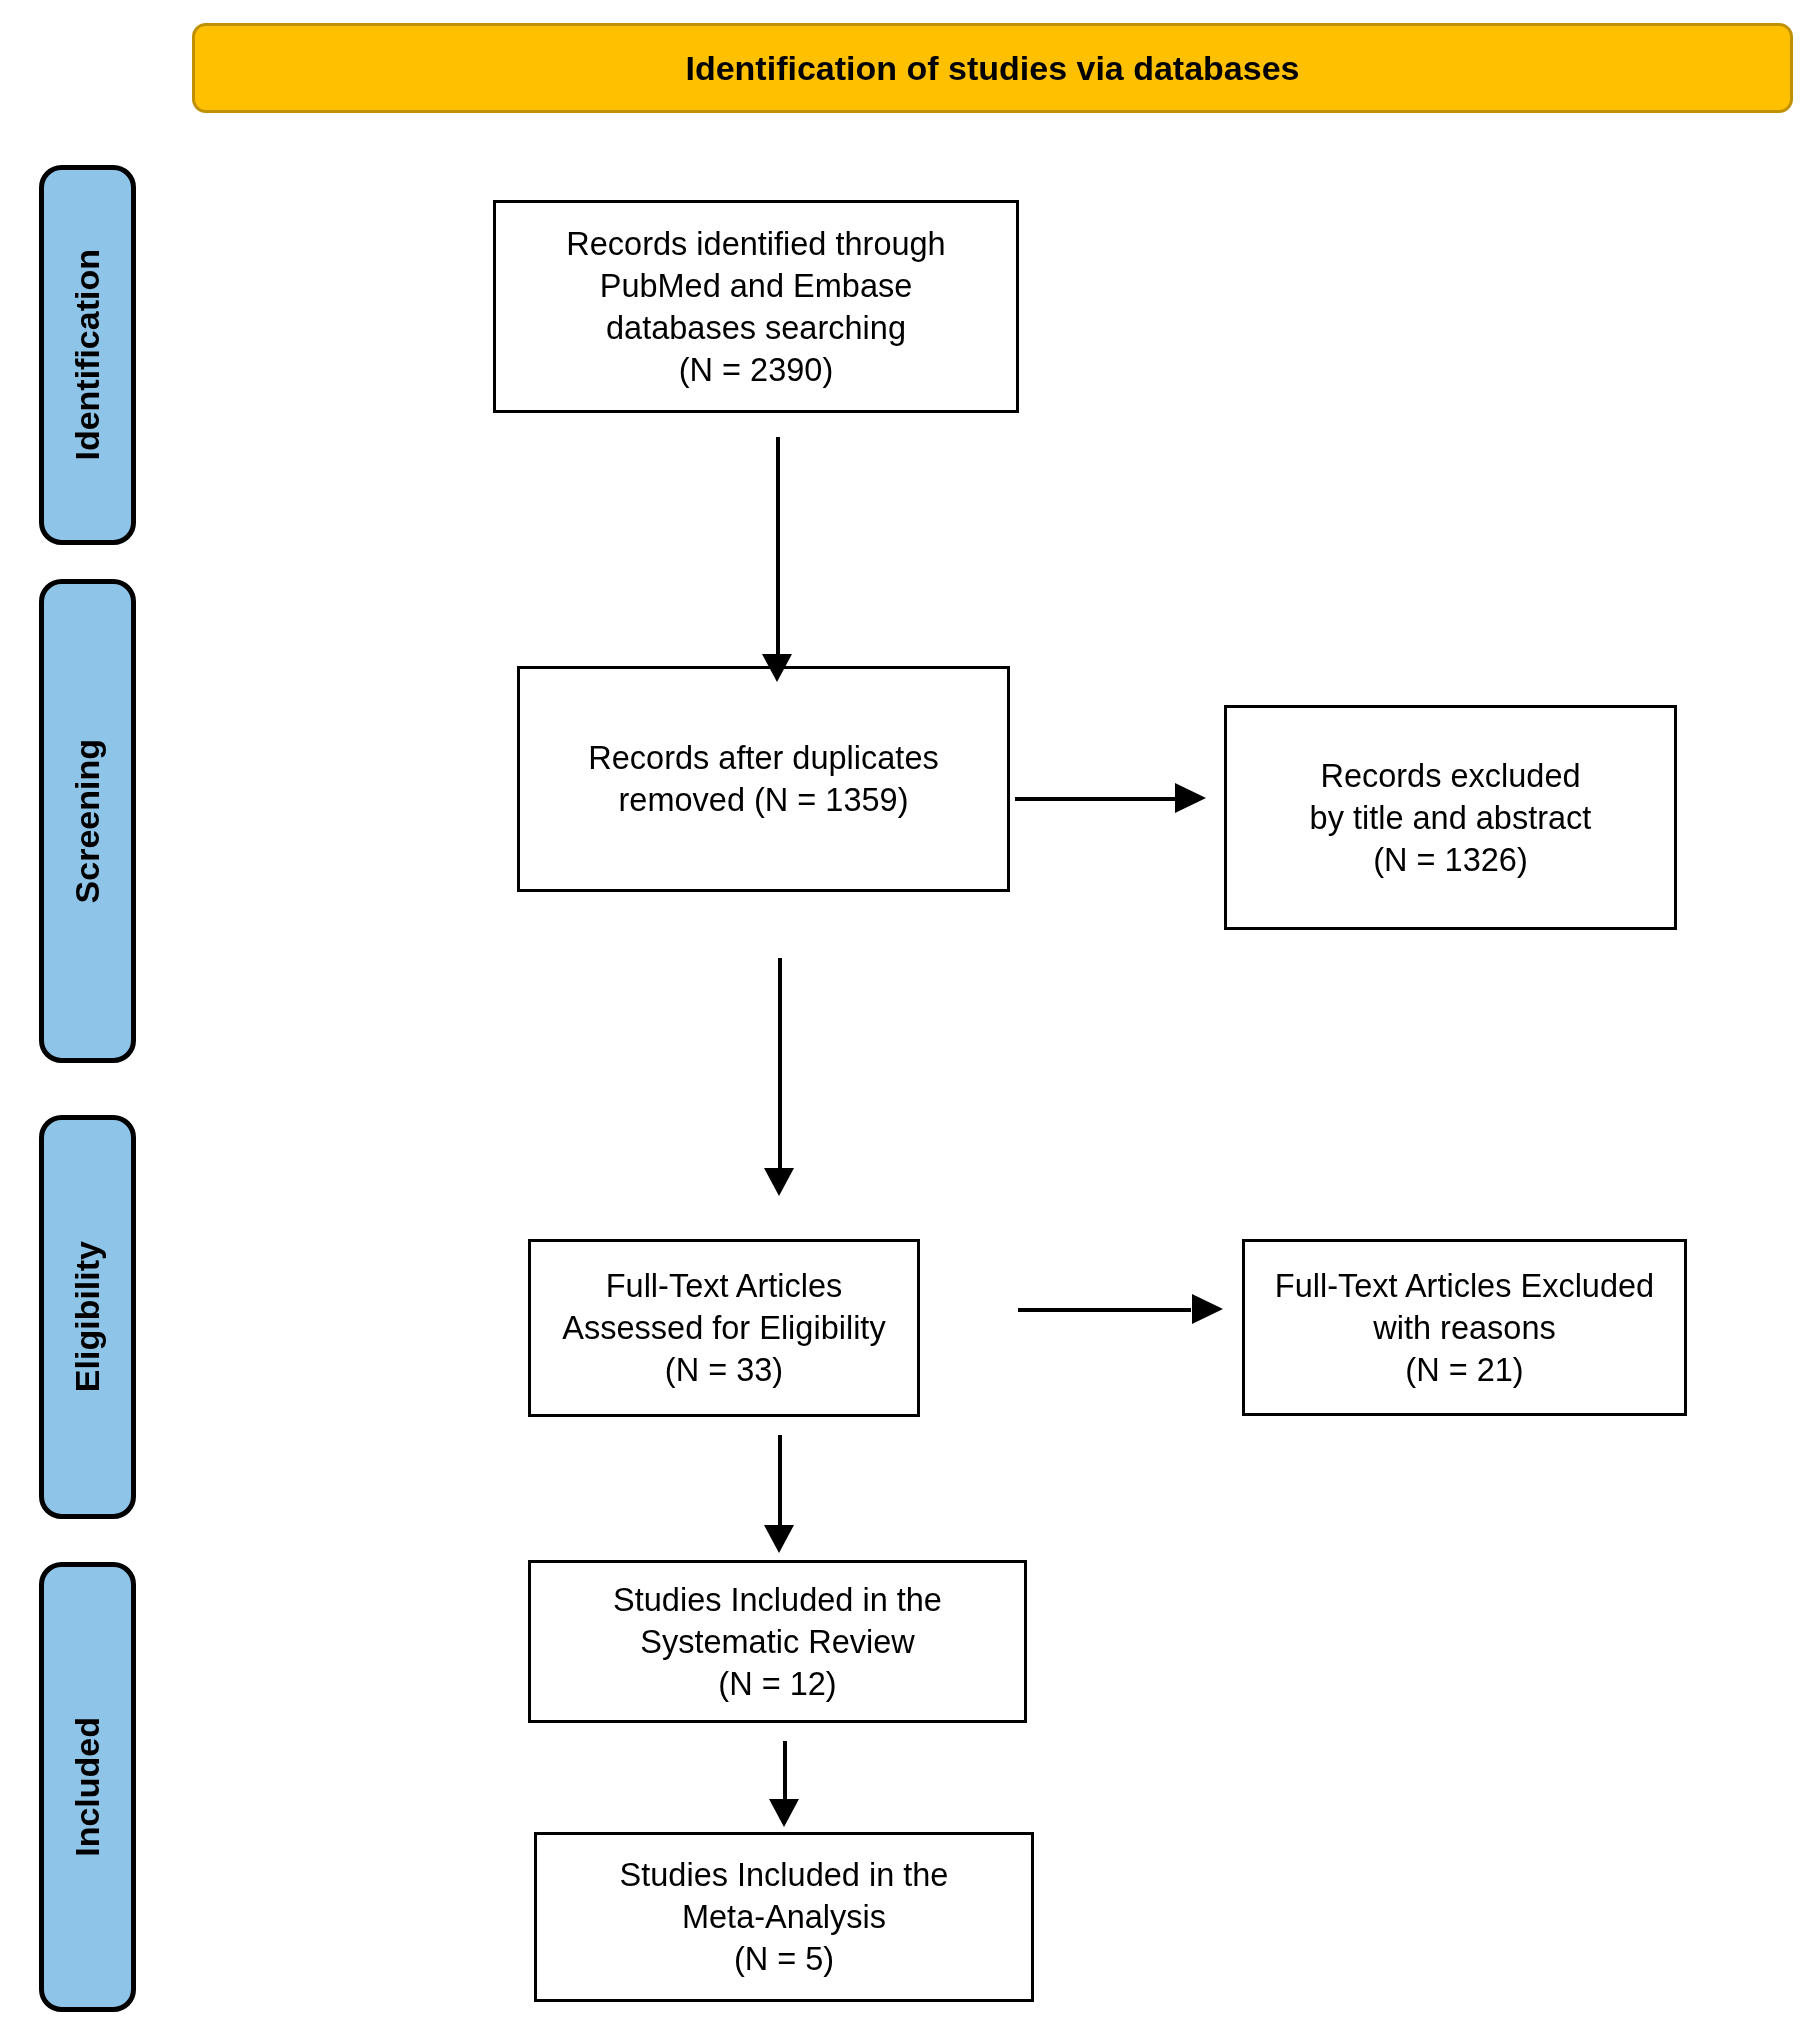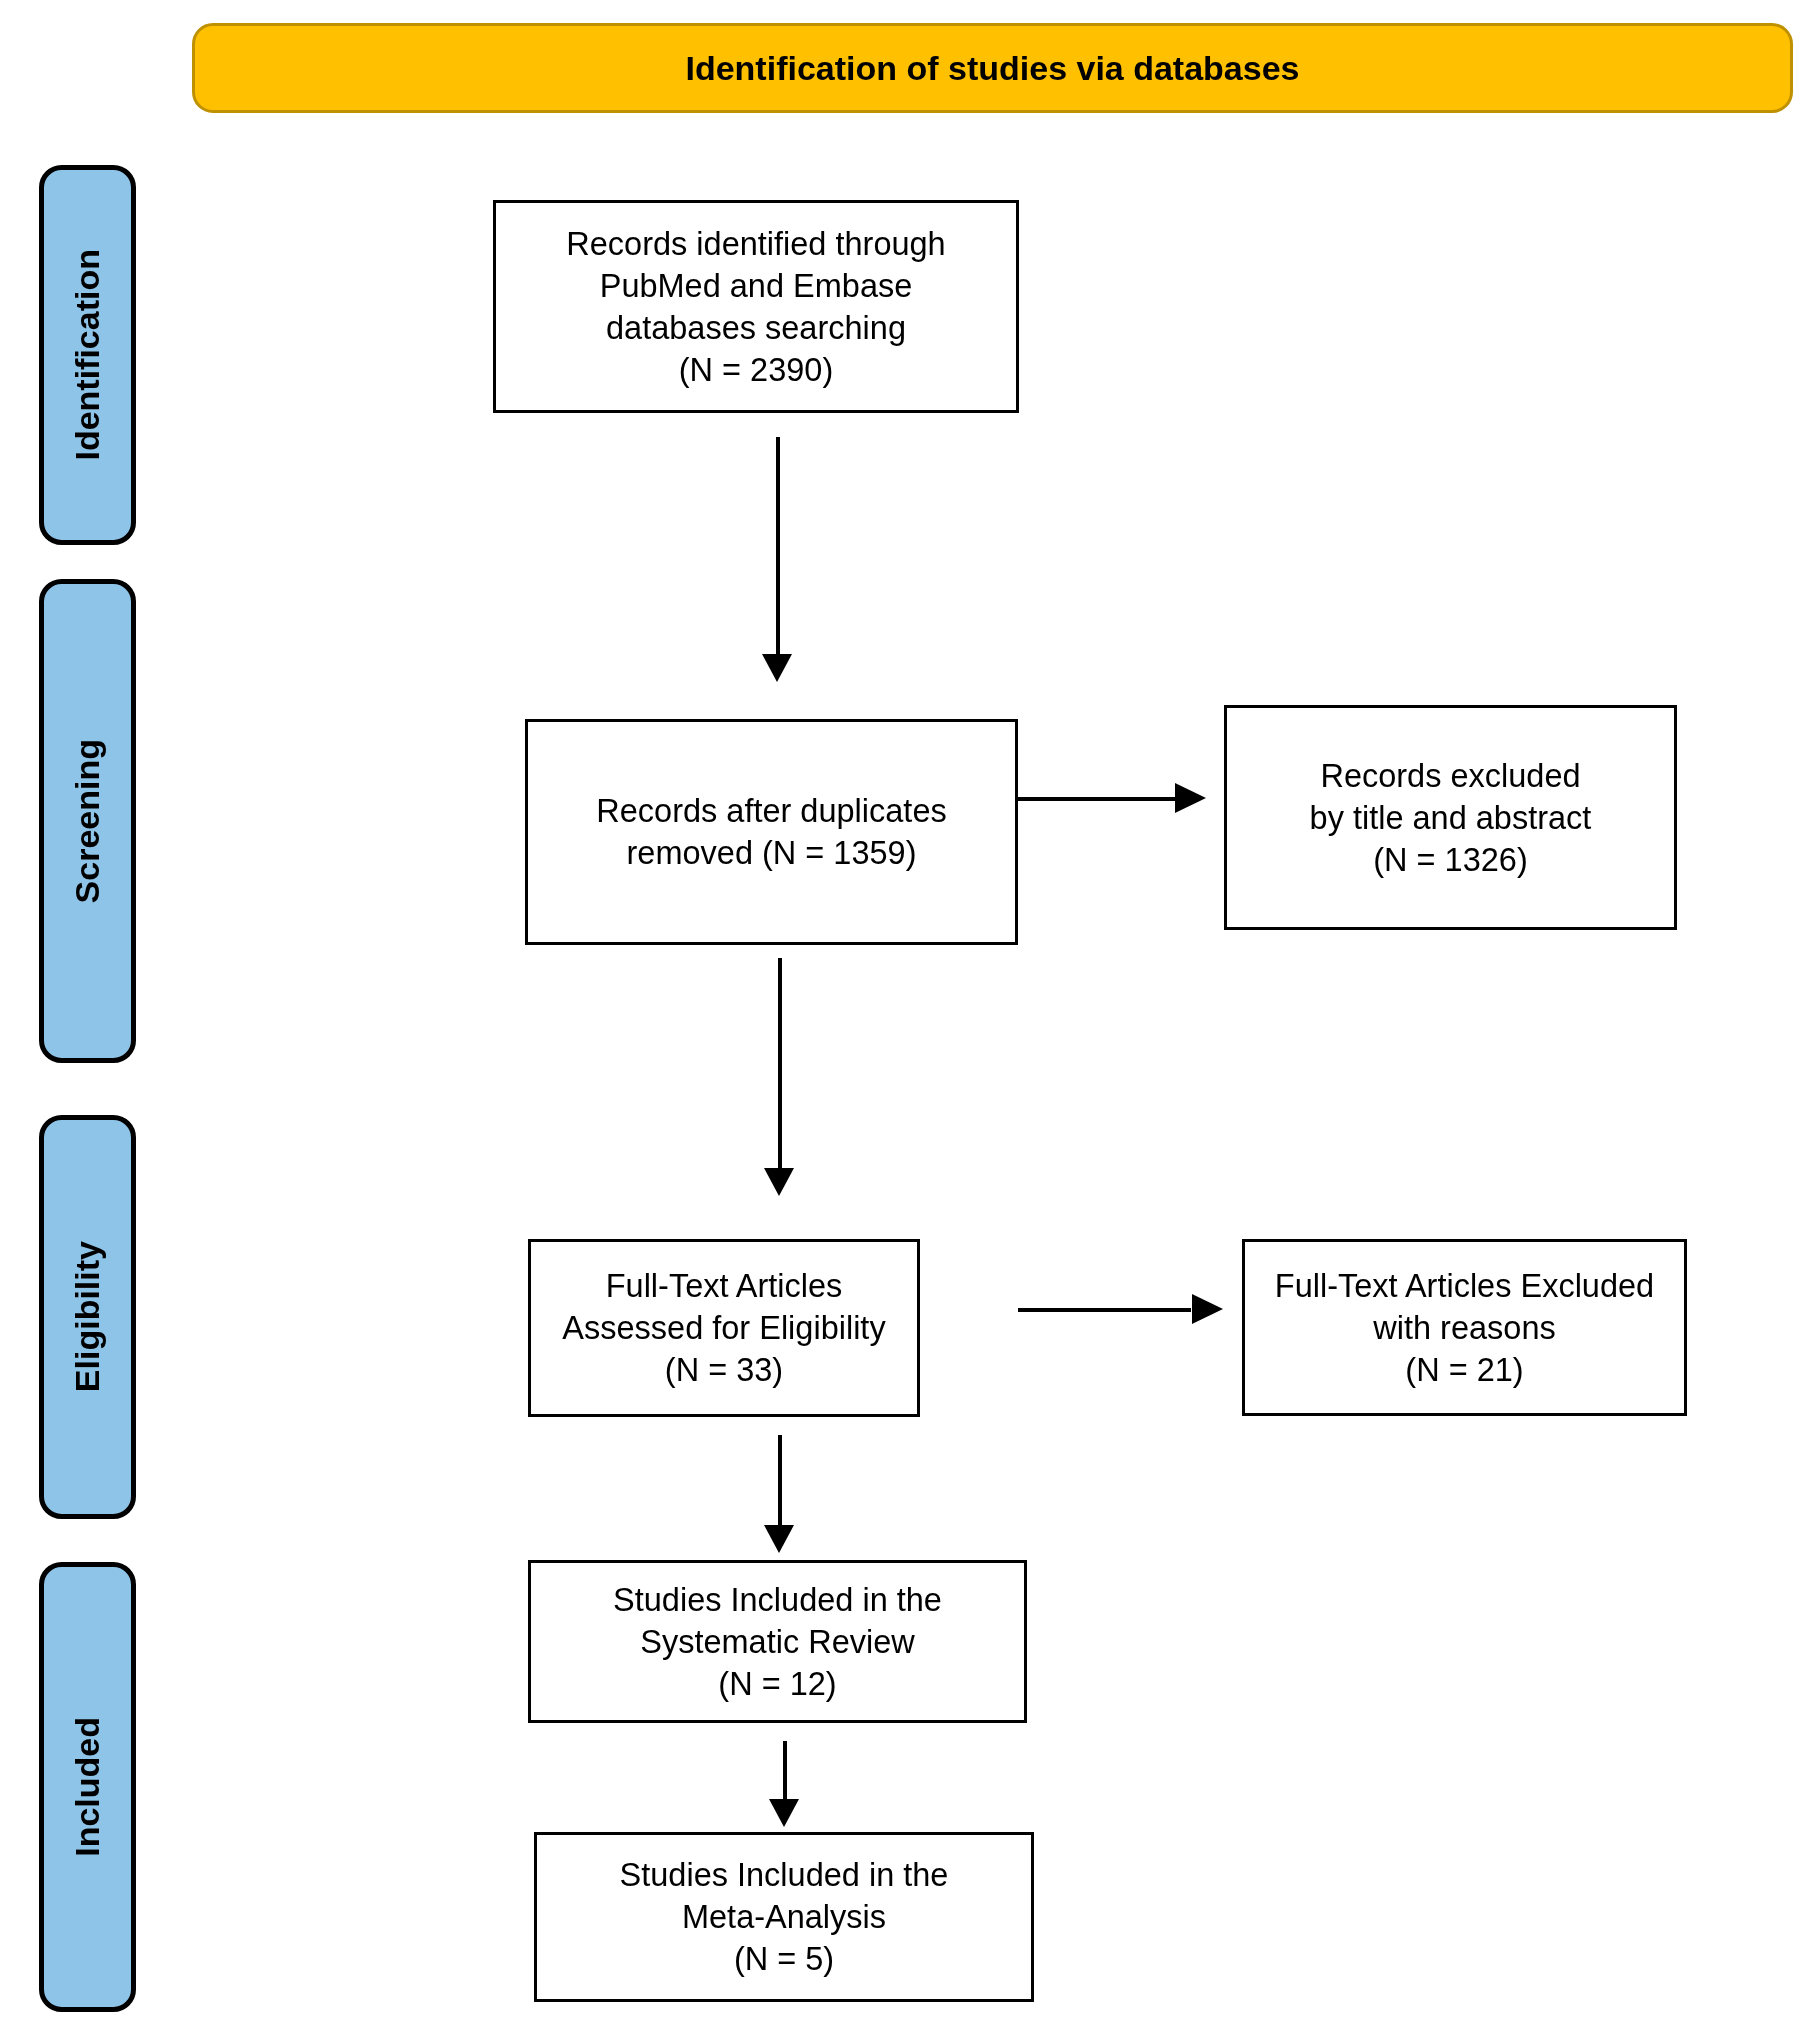--- a/index.html
+++ b/index.html
@@ -12,21 +12,21 @@
   *{margin:0;padding:0;box-sizing:border-box;}
   html,body{width:1817px;height:2035px;background:#fff;}
   body{font-family:"Liberation Sans", sans-serif;color:var(--ink);}
   .canvas{position:relative;width:1817px;height:2035px;background:#fff;overflow:hidden;}
 
   
   .banner{
     position:absolute;left:192px;top:23px;width:1601px;height:90px;
     background:var(--banner-fill);
     border:3.5px solid var(--banner-border);
-    border-radius:21px;
+    border-radius:14px;
     display:flex;align-items:center;justify-content:center;
     font-size:34px;font-weight:bold;
   }
 
   
   .stage{
     position:absolute;left:39px;width:97px;
     background:var(--stage-fill);
     border:5.7px solid var(--ink);
     border-radius:22.6px;
@@ -47,21 +47,21 @@
   .flowbox{
     position:absolute;
     background:var(--box-bg);
     border:3.5px solid var(--ink);
     display:flex;align-items:center;justify-content:center;
     text-align:center;
     font-size:32.5px;line-height:42px;
     white-space:pre-line;
   }
   .box-records-identified{left:493px;top:200px;width:526px;height:213px;}
-  .box-duplicates-removed{left:517px;top:719px;width:493px;height:226px;margin-left:8px;}
+  .box-duplicates-removed{left:517px;top:666px;width:493px;height:226px;}
   .box-fulltext-assessed{left:528px;top:1239px;width:392px;height:178px;}
   .box-systematic-review{left:528px;top:1560px;width:499px;height:163px;}
   .box-meta-analysis{left:534px;top:1832px;width:500px;height:170px;}
   .box-records-excluded{left:1224px;top:705px;width:453px;height:225px;}
   .box-fulltext-excluded{left:1242px;top:1239px;width:445px;height:177px;}
 
   
   .vline{position:absolute;width:3.5px;background:var(--ink);}
   .hline{position:absolute;height:3.5px;background:var(--ink);}
   .head-down{

